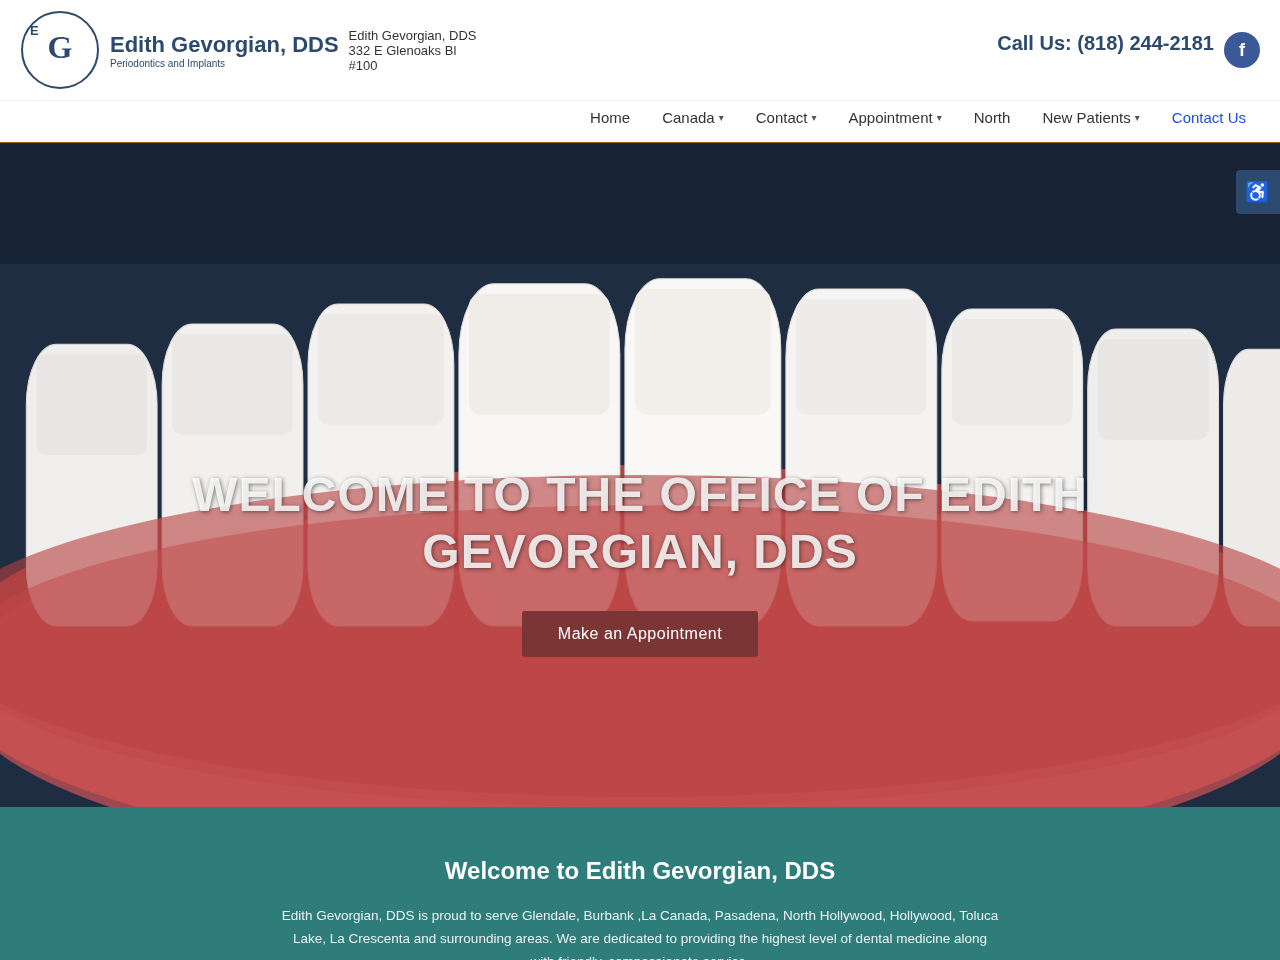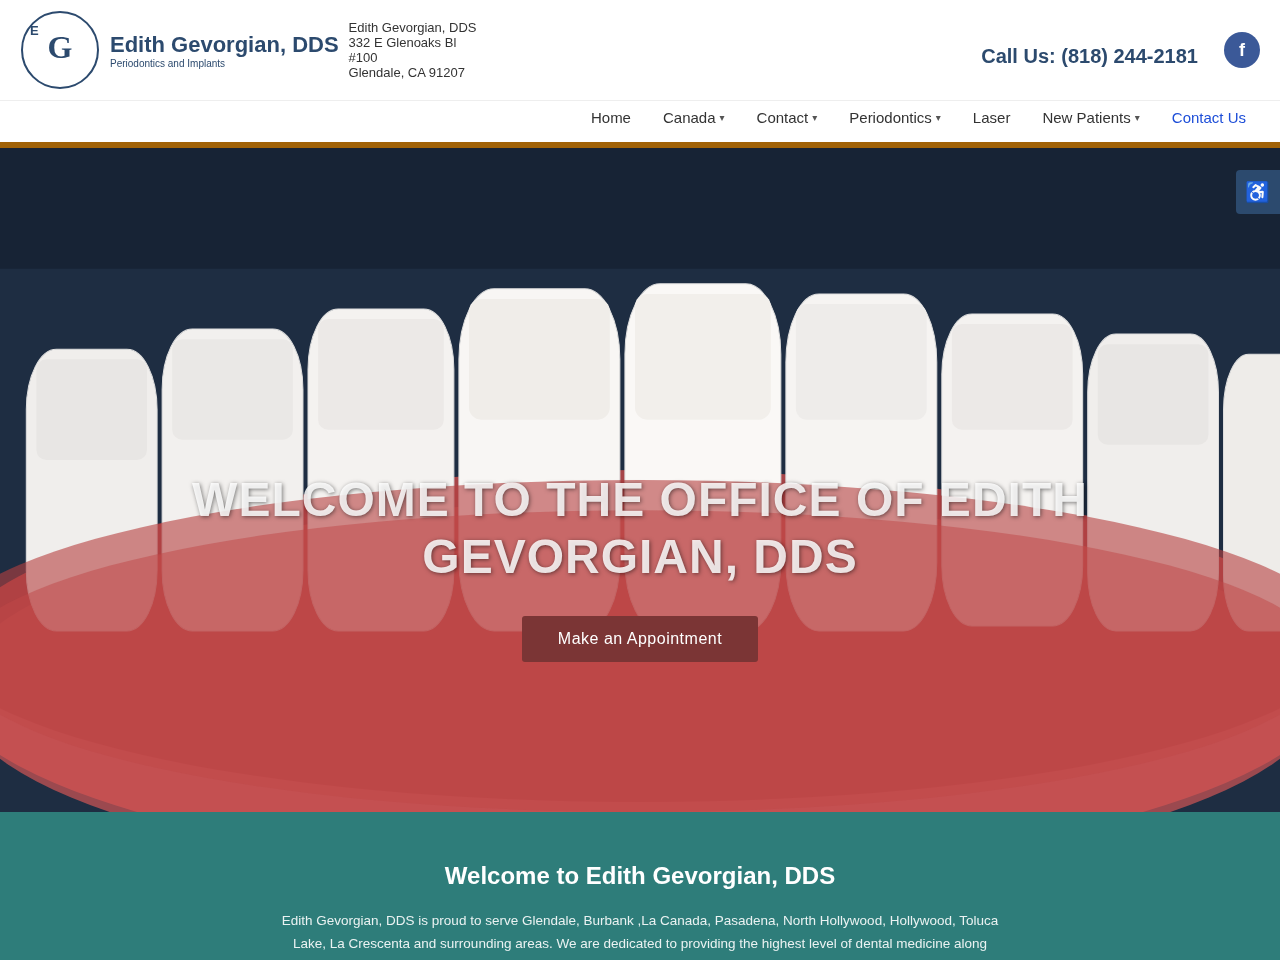--- a/index.html
+++ b/index.html
@@ -41,22 +41,22 @@
     .address-area {
       display: flex;
       flex-direction: column;
       font-size: 13px;
       color: #333;
       padding-left: 10px;
       flex: 1;
     }
     .call-area {
       display: flex;
-      align-items: flex-end;
-      gap: 26px;
+      align-items: flex-start;
+      gap: 10px;
       font-size: 20px;
       font-weight: bold;
       color: #2c4a6e;
     }
     .fb-icon {
       width: 36px;
       height: 36px;
       background: #3b5998;
       border-radius: 50%;
       display: flex;
@@ -69,21 +69,21 @@
     }
 
     
     .nav {
       display: flex;
       align-items: center;
       background: #fff;
       padding: 0 20px 8px;
       justify-content: flex-end;
       gap: 4px;
-      border-bottom: 6px solid #a16207;
+      border-bottom: 1px solid #a16207;
       position: relative;
       z-index: 10;
     }
     .nav-item {
       padding: 8px 14px;
       font-size: 15px;
       color: #333;
       cursor: pointer;
       display: flex;
       align-items: center;
@@ -207,21 +207,20 @@
     <div class="logo-text">
       <span class="logo-name">Edith Gevorgian, DDS</span>
       <span class="logo-subtitle">Periodontics and Implants</span>
     </div>
   </div>
 
   <div class="address-area">
     <span>Edith Gevorgian, DDS</span>
     <span>332 E Glenoaks Bl</span>
     <span>#100</span>
-    <span>Glendale, CA 91207</span>
   </div>
 
   <div class="call-area">
     <span>Call Us: (818) 244-2181</span>
     <div class="fb-icon">
       <span>f</span>
     </div>
   </div>
 </div>
 
@@ -231,25 +230,25 @@
   </a>
   <a class="nav-item">
     <span>Canada</span>
     <span class="caret">▾</span>
   </a>
   <a class="nav-item">
     <span>Contact</span>
     <span class="caret">▾</span>
   </a>
   <a class="nav-item">
-    <span>Periodontics</span>
+    <span>Appointment</span>
     <span class="caret">▾</span>
   </a>
   <a class="nav-item">
-    <span>Laser</span>
+    <span>North</span>
   </a>
   <a class="nav-item">
     <span>New Patients</span>
     <span class="caret">▾</span>
   </a>
   <a class="nav-item contact-us">
     <span>Contact Us</span>
   </a>
 </nav>
 

